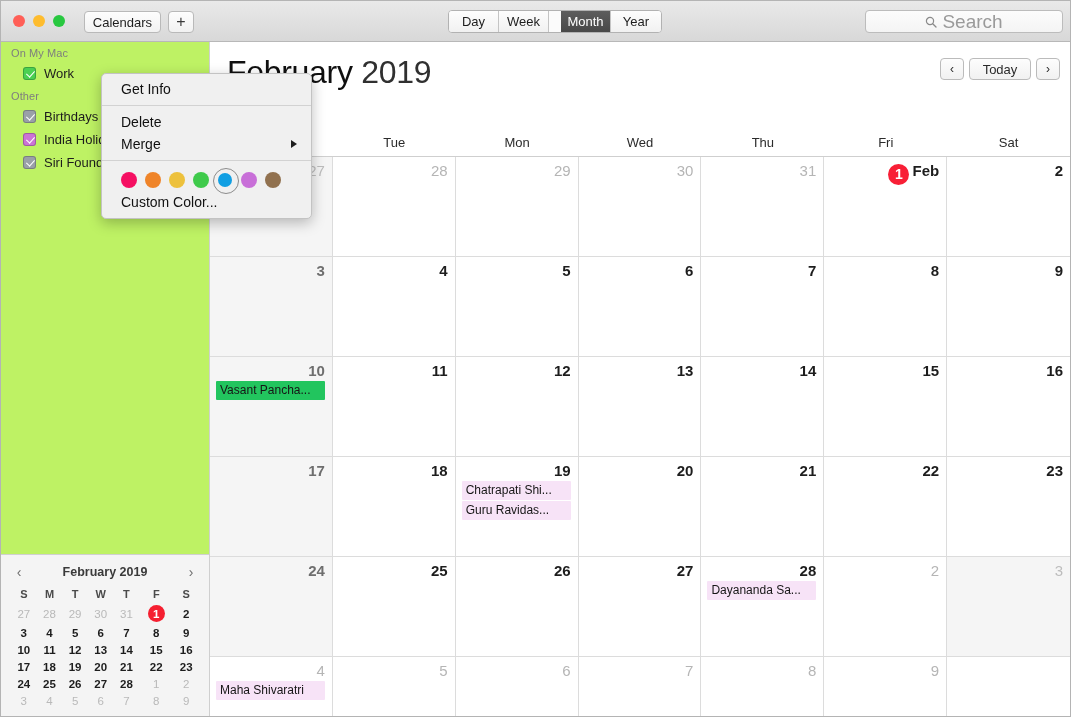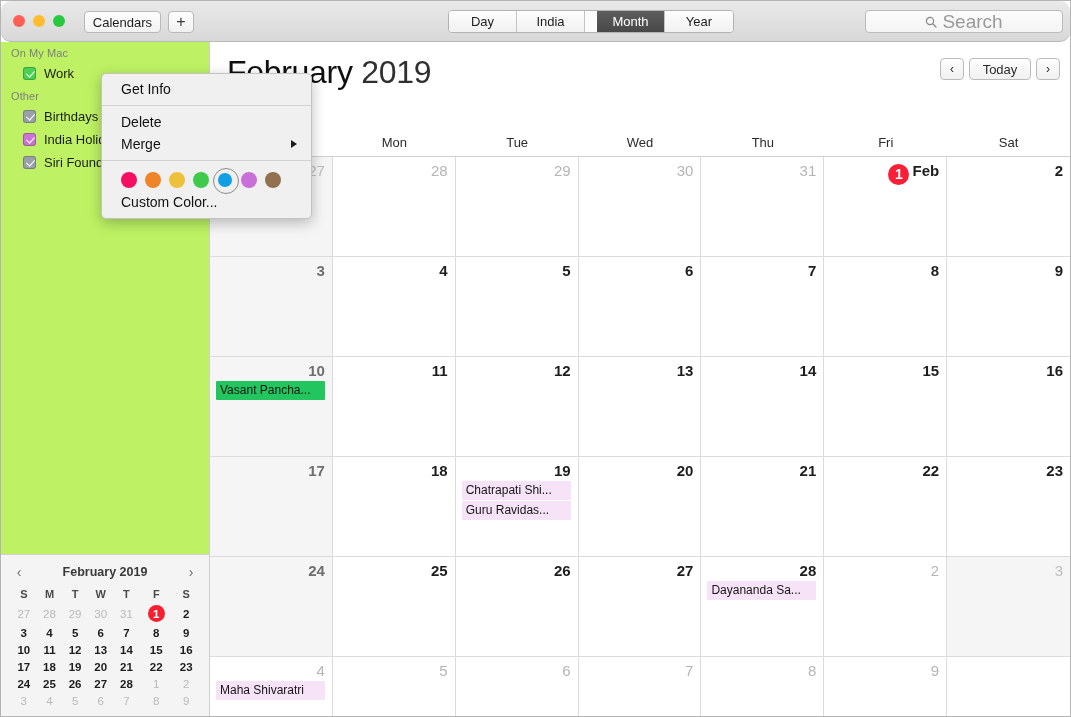--- a/index.html
+++ b/index.html
@@ -18,21 +18,20 @@
     background: #ffffff;
     overflow: hidden;
   }
 
   
   #titlebar {
     position: absolute; top: 0; left: 0;
     width: 1069px; height: 41px;
     background: linear-gradient(to bottom, #e9e9e9 0%, #d8d8d8 100%);
     border-bottom: 1px solid #b8b8b8;
-    border-radius: 10px;
   }
   .traffic {
     position: absolute; top: 14px; left: 12px;
     display: flex; gap: 8px; align-items: center;
   }
   .tl { width: 12px; height: 12px; border-radius: 50%; display: block; }
   .tl.close { background: #ff5f57; }
   .tl.min   { background: #febc2e; }
   .tl.max   { background: #28c840; }
 
@@ -50,21 +49,21 @@
   #btn-add       { top: 10px; left: 167px; width: 26px; font-size: 16px; color:#3a3a3a; }
 
   
   #segmented {
     position: absolute; top: 9px; left: 447px;
     height: 23px; display: flex;
     border: 1px solid #b2b2b2; border-radius: 4px; overflow: hidden;
     background: #fbfbfb;
   }
   .seg {
-    width: 68px; height: 100%;
+    width: 50px; height: 100%;
     display: flex; align-items: center; justify-content: center;
     font-size: 13px; color: #1d1d1d;
     background: linear-gradient(to bottom,#fdfdfd,#f1f1f1);
     border-right: 1px solid #c4c4c4;
   }
   .seg:last-child { border-right: none; }
   .seg.active {
     background: linear-gradient(to bottom,#5d5d5d,#484848);
     color: #ffffff;
     margin-left: 12px;
@@ -299,21 +298,21 @@
     </div>
     <div class="tb-btn" id="btn-add">
       <span>+</span>
     </div>
 
     <div id="segmented">
       <div class="seg">
           <span>Day</span>
         </div>
       <div class="seg">
-          <span>India</span>
+          <span>Week</span>
         </div>
       <div class="seg active">
           <span>Month</span>
         </div>
       <div class="seg">
           <span>Year</span>
         </div>
     </div>
 
     <div id="search">
@@ -438,22 +437,22 @@
       <div class="nav-btn" id="nav-today">
           <span>Today</span>
         </div>
       <div class="nav-btn" id="nav-next">
           <span>›</span>
         </div>
     </div>
 
     <div id="weekdays">
         <div>Sun</div>
+        <div>Tue</div>
         <div>Mon</div>
-        <div>Tue</div>
         <div>Wed</div>
         <div>Thu</div>
         <div>Fri</div>
         <div>Sat</div>
       </div>
     <div id="grid">
         <div class="cell sun dim">
           <span class="daynum">27</span>
         </div>
         <div class="cell dim">

